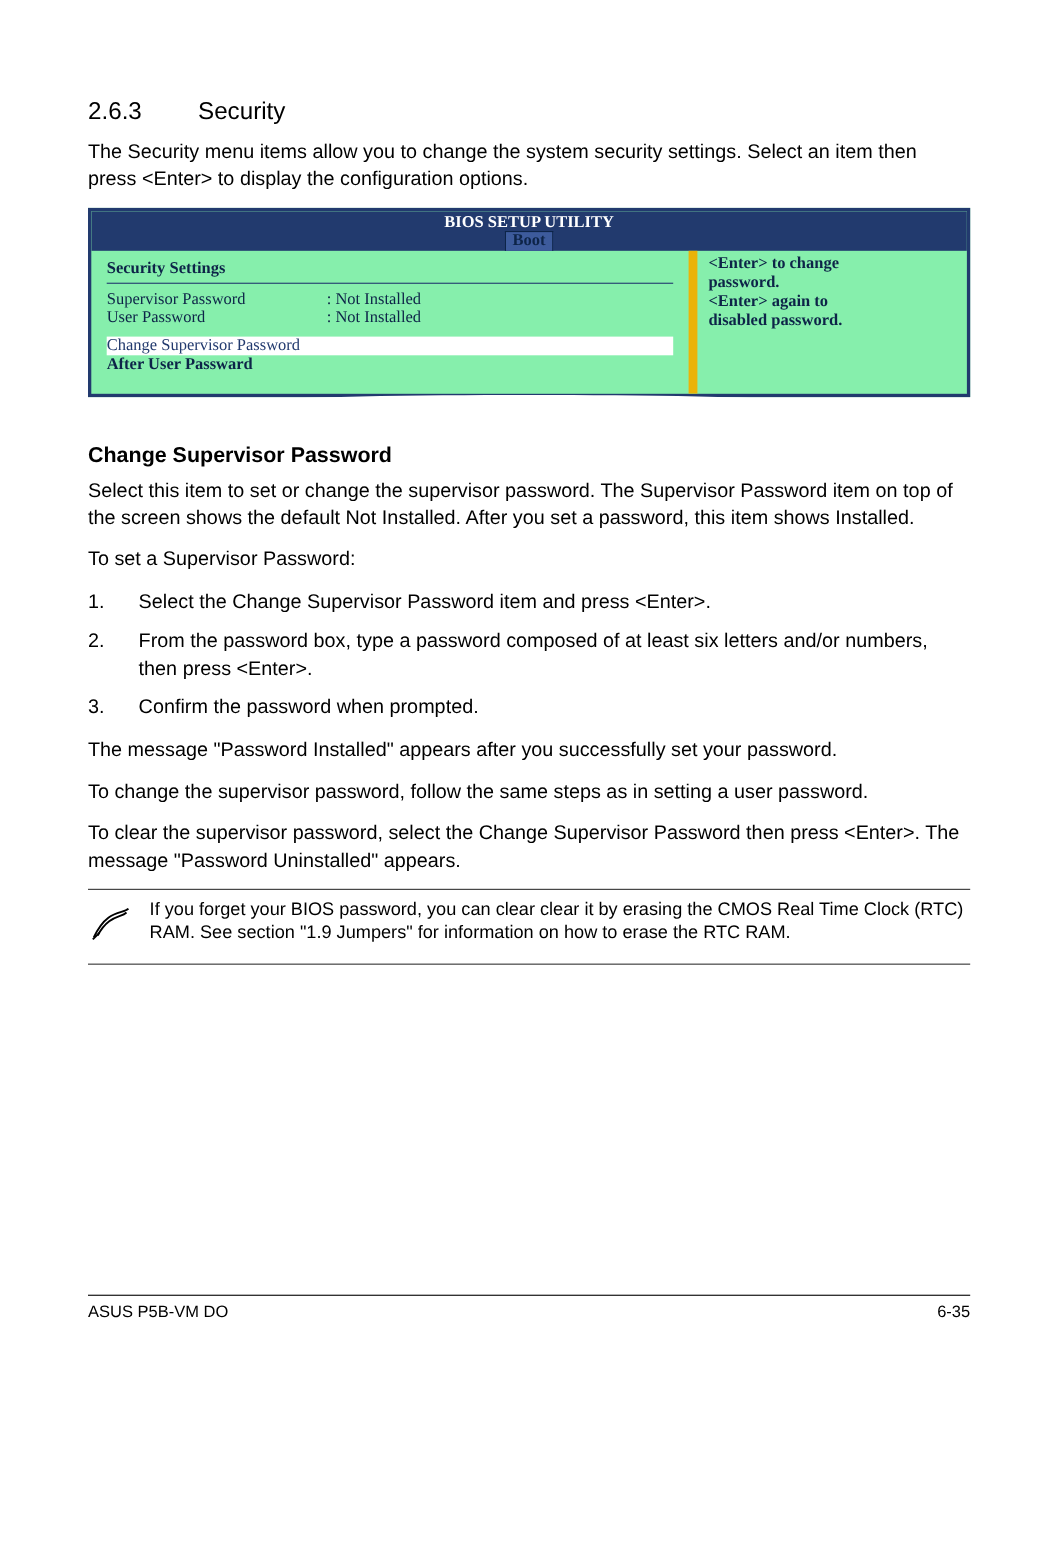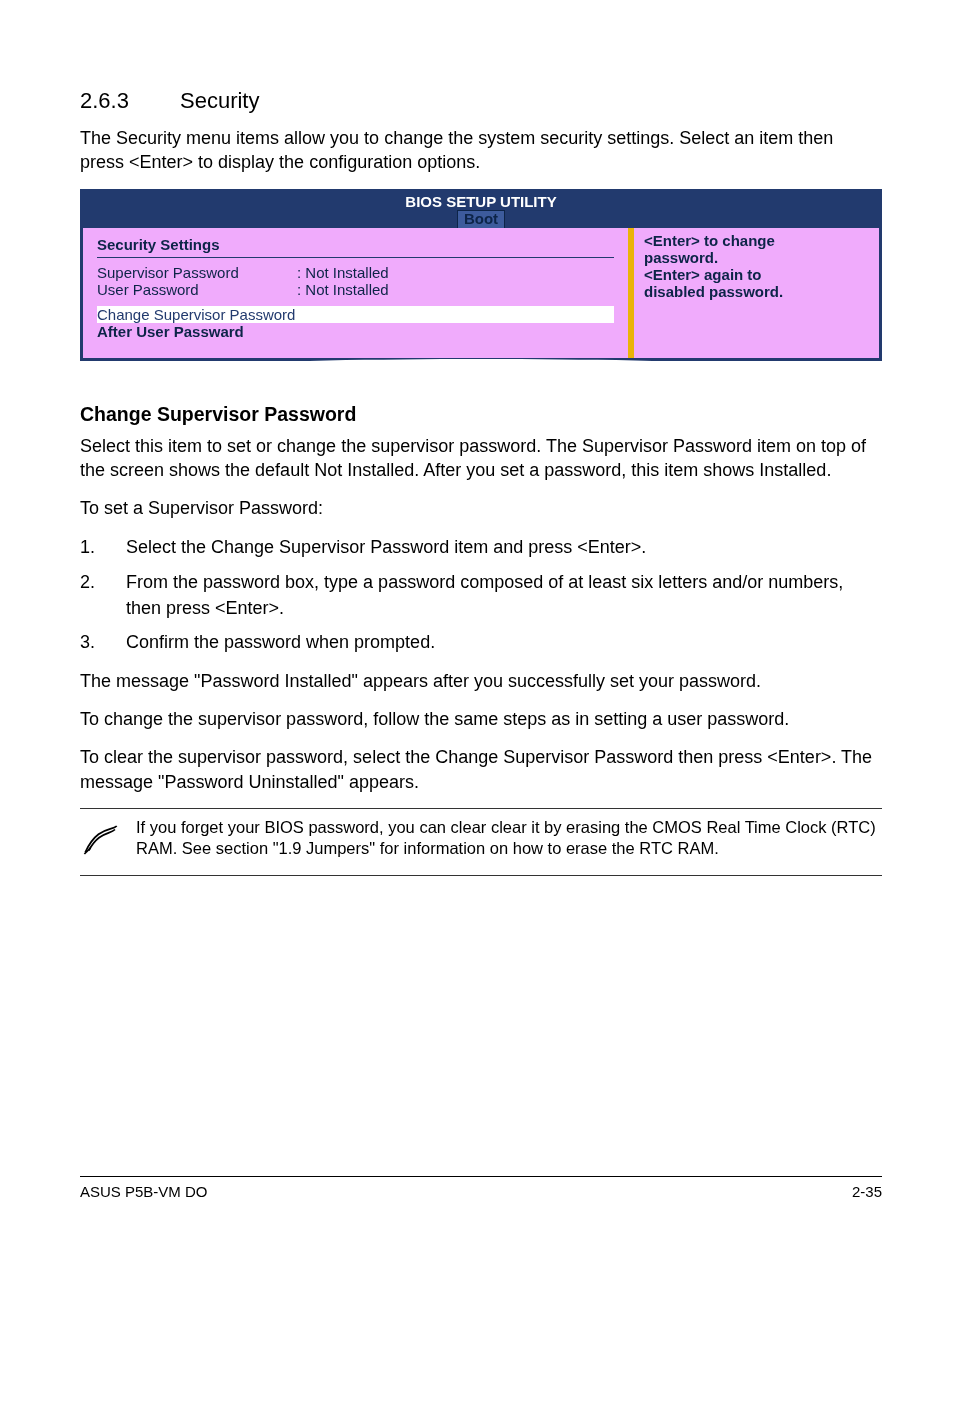--- a/index.html
+++ b/index.html
@@ -18,23 +18,23 @@
     margin-bottom: 12px;
   }
   .sec-num { display:inline-block; width:100px; }
   .body-text {
     font-size: 18px;
     line-height: 1.35;
     margin: 0 0 14px 0;
   }
   .bios-box {
     border: 3px solid #223a6e;
-    background: #f0abfc;
+    background: #86efac;
     color: #0d2448;
-    font-family: Liberation Sans, sans-serif;
+    font-family: Liberation Serif, serif;
     font-size: 15px;
     margin: 10px 0 6px 0;
     overflow: hidden;
   }
   .bios-title {
     background: #223a6e;
     color: #fff;
     font-weight: bold;
     text-align: center;
     padding: 2px 0 0 0;
@@ -48,21 +48,21 @@
     border: 1px solid #0d2448;
     border-bottom: none;
     position: relative;
     top: 0;
   }
   .bios-body {
     display: flex;
   }
   .bios-left {
     flex: 1 1 auto;
-    border-right: 6px solid #eab308;
+    border-right: 8px solid #eab308;
     padding: 8px 14px 18px 14px;
     position: relative;
   }
   .bios-left .settings-title { font-weight: bold; color:#0d2448; }
   .bios-left hr { border: none; border-top: 1px solid #223a6e; margin: 4px 0 6px 0; }
   .bios-right {
     width: 225px;
     padding: 4px 10px 18px 10px;
     font-weight: bold;
     color:#0d2448;
@@ -183,16 +183,16 @@
         <path d="M6 38 C 20 8, 36 14, 42 8"></path>
         <path d="M10 36 C 22 14, 34 18, 40 12"></path>
         <path d="M5 40 L 12 33"></path>
       </svg>
     </div>
     <div class="note-text">If you forget your BIOS password, you can clear clear it by erasing the CMOS Real Time Clock (RTC) RAM. See section "1.9 Jumpers" for information on how to erase the RTC RAM.</div>
   </div>
 
   <div class="footer">
     <span>ASUS P5B-VM DO</span>
-    <span>2-35</span>
+    <span>6-35</span>
   </div>
 
 </div>
 
 </body></html>

